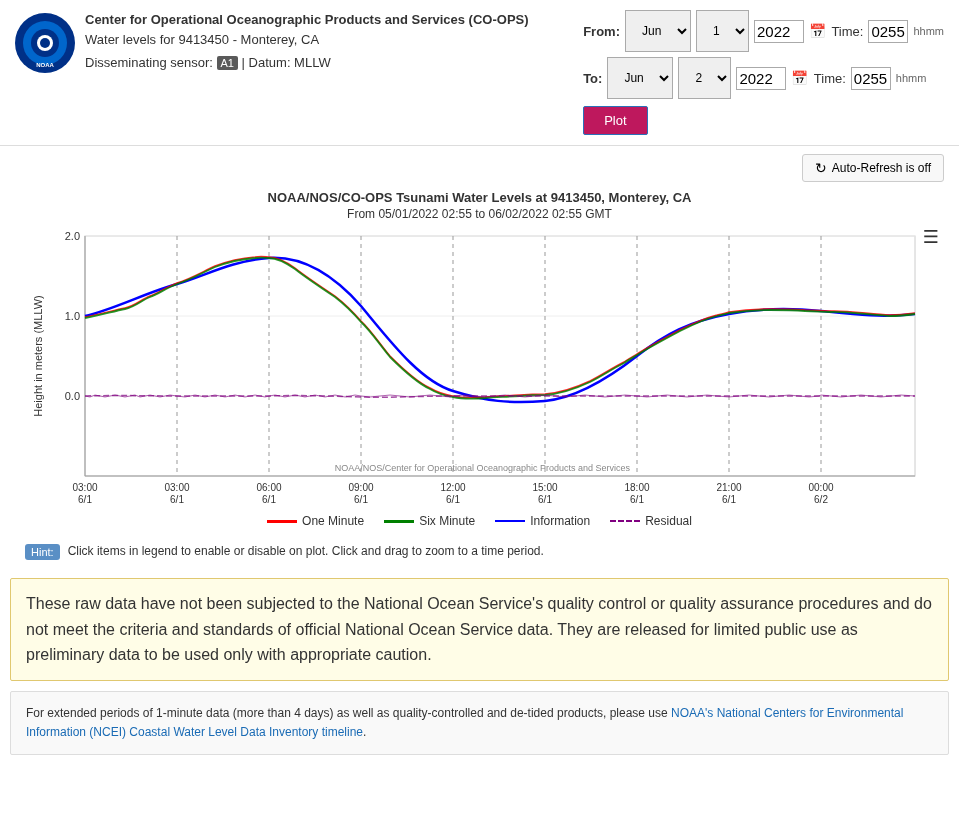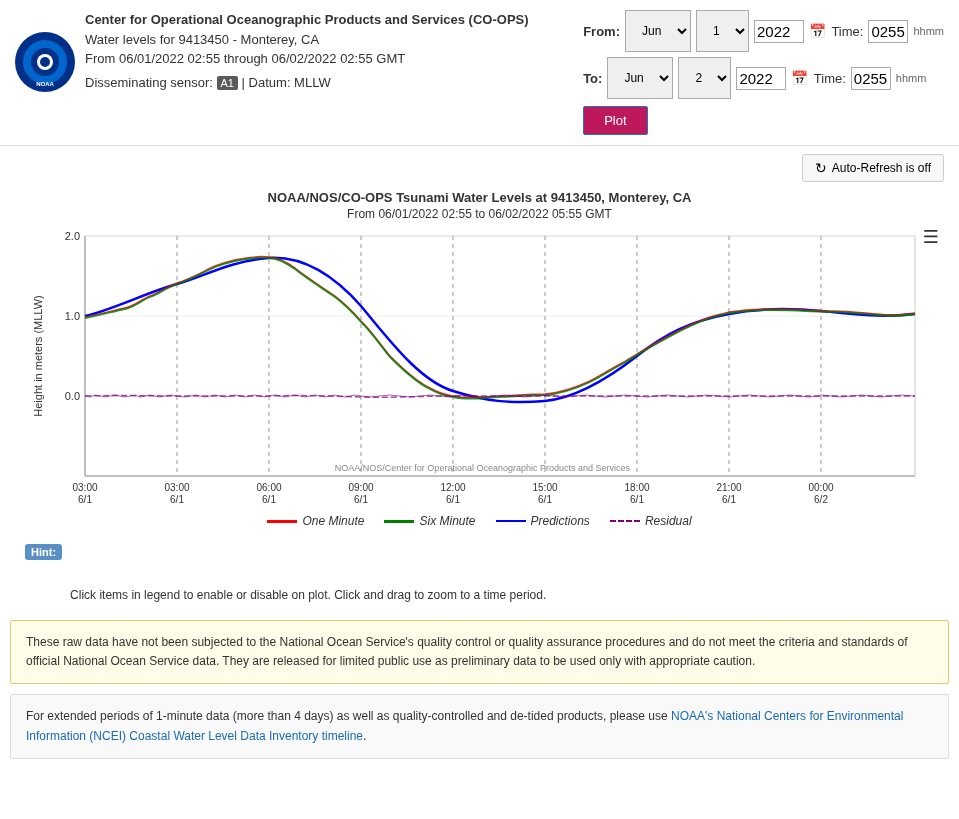--- a/index.html
+++ b/index.html
@@ -29,33 +29,33 @@
     .refresh-icon { font-size: 14px; }
 
     
     .chart-container { padding: 0 10px; position: relative; }
     .chart-title { text-align: center; font-size: 13px; font-weight: bold; margin-bottom: 2px; }
     .chart-subtitle { text-align: center; font-size: 12px; margin-bottom: 5px; }
     .chart-menu { position: absolute; top: 0; right: 20px; font-size: 18px; cursor: pointer; }
 
     
     .legend { display: flex; justify-content: center; gap: 20px; margin: 8px 0; font-size: 12px; align-items: center; }
-    .legend-item { display: flex; align-items: center; gap: 5px; cursor: pointer; font-style: italic; }
+    .legend-item { display: flex; align-items: center; gap: 5px; cursor: pointer; }
     .legend-line { width: 30px; height: 3px; }
     .legend-line.one-min { background: red; }
     .legend-line.six-min { background: green; }
     .legend-line.predictions { background: blue; height: 2px; }
 
     
     .hint-box { display: flex; align-items: flex-start; gap: 8px; padding: 8px 15px; margin: 5px 10px; }
-    .hint-badge { background: #5a8fc5; color: white; font-size: 11px; padding: 2px 6px; border-radius: 3px; font-weight: bold; white-space: nowrap; }
-    .hint-text { font-size: 12px; color: #333; margin-top: 44px; }
-
-    
-    .info-box { margin: 10px 10px; padding: 12px 15px; border: 1px solid #e0c870; background: #fffde7; font-size: 12px; line-height: 1.6; border-radius: 2px; }
+    .hint-badge { background: #5a8fc5; color: white; font-size: 11px; padding: 2px 6px; border-radius: 3px; font-weight: normal; white-space: nowrap; }
+    .hint-text { font-size: 12px; color: #333; }
+
+    
+    .info-box { margin: 10px 10px; padding: 12px 15px; border: 1px solid #e0c870; background: #fffde7; font-size: 16px; line-height: 1.6; border-radius: 2px; }
     .info-box2 { margin: 10px 10px; padding: 12px 15px; border: 1px solid #ddd; background: #f9f9f9; font-size: 12px; line-height: 1.6; border-radius: 2px; }
     .info-box2 a { color: #1a6bb5; text-decoration: none; }
   </style>
 </head>
 <body>
 
 <div class="header">
   <div class="logo-area">
     <div class="noaa-logo">
       <svg viewBox="0 0 56 56" xmlns="http://www.w3.org/2000/svg">
@@ -63,21 +63,20 @@
         <circle cx="28" cy="28" r="22" fill="#0066cc"></circle>
         <circle cx="28" cy="28" r="14" fill="#003087"></circle>
         <circle cx="28" cy="28" r="8" fill="#fff"></circle>
         <circle cx="28" cy="28" r="5" fill="#003087"></circle>
         <text x="28" y="52" text-anchor="middle" fill="white" font-size="6" font-weight="bold">NOAA</text>
       </svg>
     </div>
     <div class="header-text">
       <div class="title">Center for Operational Oceanographic Products and Services (CO-OPS)</div>
       <div>Water levels for 9413450 - Monterey, CA</div>
-      <div>From 06/01/2022 02:55 through 06/02/2022 02:55 GMT</div>
       <div class="disseminating">
         <span>Disseminating sensor:</span>
         <span class="sensor-badge">A1</span>
         | <span>Datum: MLLW</span>
       </div>
     </div>
   </div>
 
   <div class="header-right">
     <div class="date-row">
@@ -114,21 +113,21 @@
 
 <div class="toolbar">
   <button class="auto-refresh-btn">
     <span class="refresh-icon">↻</span>
     <span>Auto-Refresh is off</span>
   </button>
 </div>
 
 <div class="chart-container">
   <div class="chart-title">NOAA/NOS/CO-OPS Tsunami Water Levels at 9413450, Monterey, CA</div>
-  <div class="chart-subtitle">From 06/01/2022 02:55 to 06/02/2022 05:55 GMT</div>
+  <div class="chart-subtitle">From 05/01/2022 02:55 to 06/02/2022 02:55 GMT</div>
   <div style="position:relative;">
     <span class="chart-menu" style="position:absolute;top:0;right:10px;font-size:18px;">☰</span>
     <svg width="900" height="280" viewBox="0 0 900 280" style="display:block;margin:0 auto;">
 
       <rect x="55" y="10" width="830" height="240" fill="white" stroke="#ccc" stroke-width="1"></rect>
 
       <line x1="55" y1="10" x2="885" y2="10" stroke="#eee" stroke-width="1"></line>
       <line x1="55" y1="90" x2="885" y2="90" stroke="#eee" stroke-width="1"></line>
       <line x1="55" y1="170" x2="885" y2="170" stroke="#eee" stroke-width="1"></line>
       <line x1="55" y1="250" x2="885" y2="250" stroke="#eee" stroke-width="1"></line>
@@ -209,21 +208,21 @@
   <div class="legend-item">
     <div class="legend-line one-min"></div>
     <span>One Minute</span>
   </div>
   <div class="legend-item">
     <div class="legend-line six-min"></div>
     <span>Six Minute</span>
   </div>
   <div class="legend-item">
     <div class="legend-line predictions" style="background:blue;height:2px;width:30px;"></div>
-    <span>Predictions</span>
+    <span>Information</span>
   </div>
   <div class="legend-item">
     <div style="width:30px;height:3px;border-top:2px dashed purple;"></div>
     <span>Residual</span>
   </div>
 </div>
 
 <div class="hint-box">
   <span class="hint-badge">Hint:</span>
   <span class="hint-text">Click items in legend to enable or disable on plot. Click and drag to zoom to a time period.</span>

